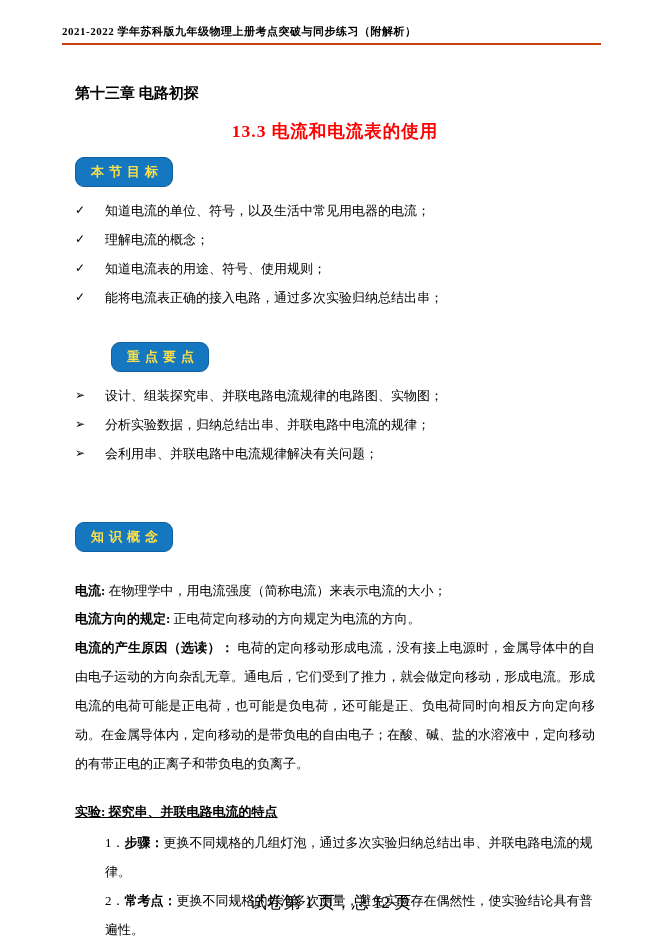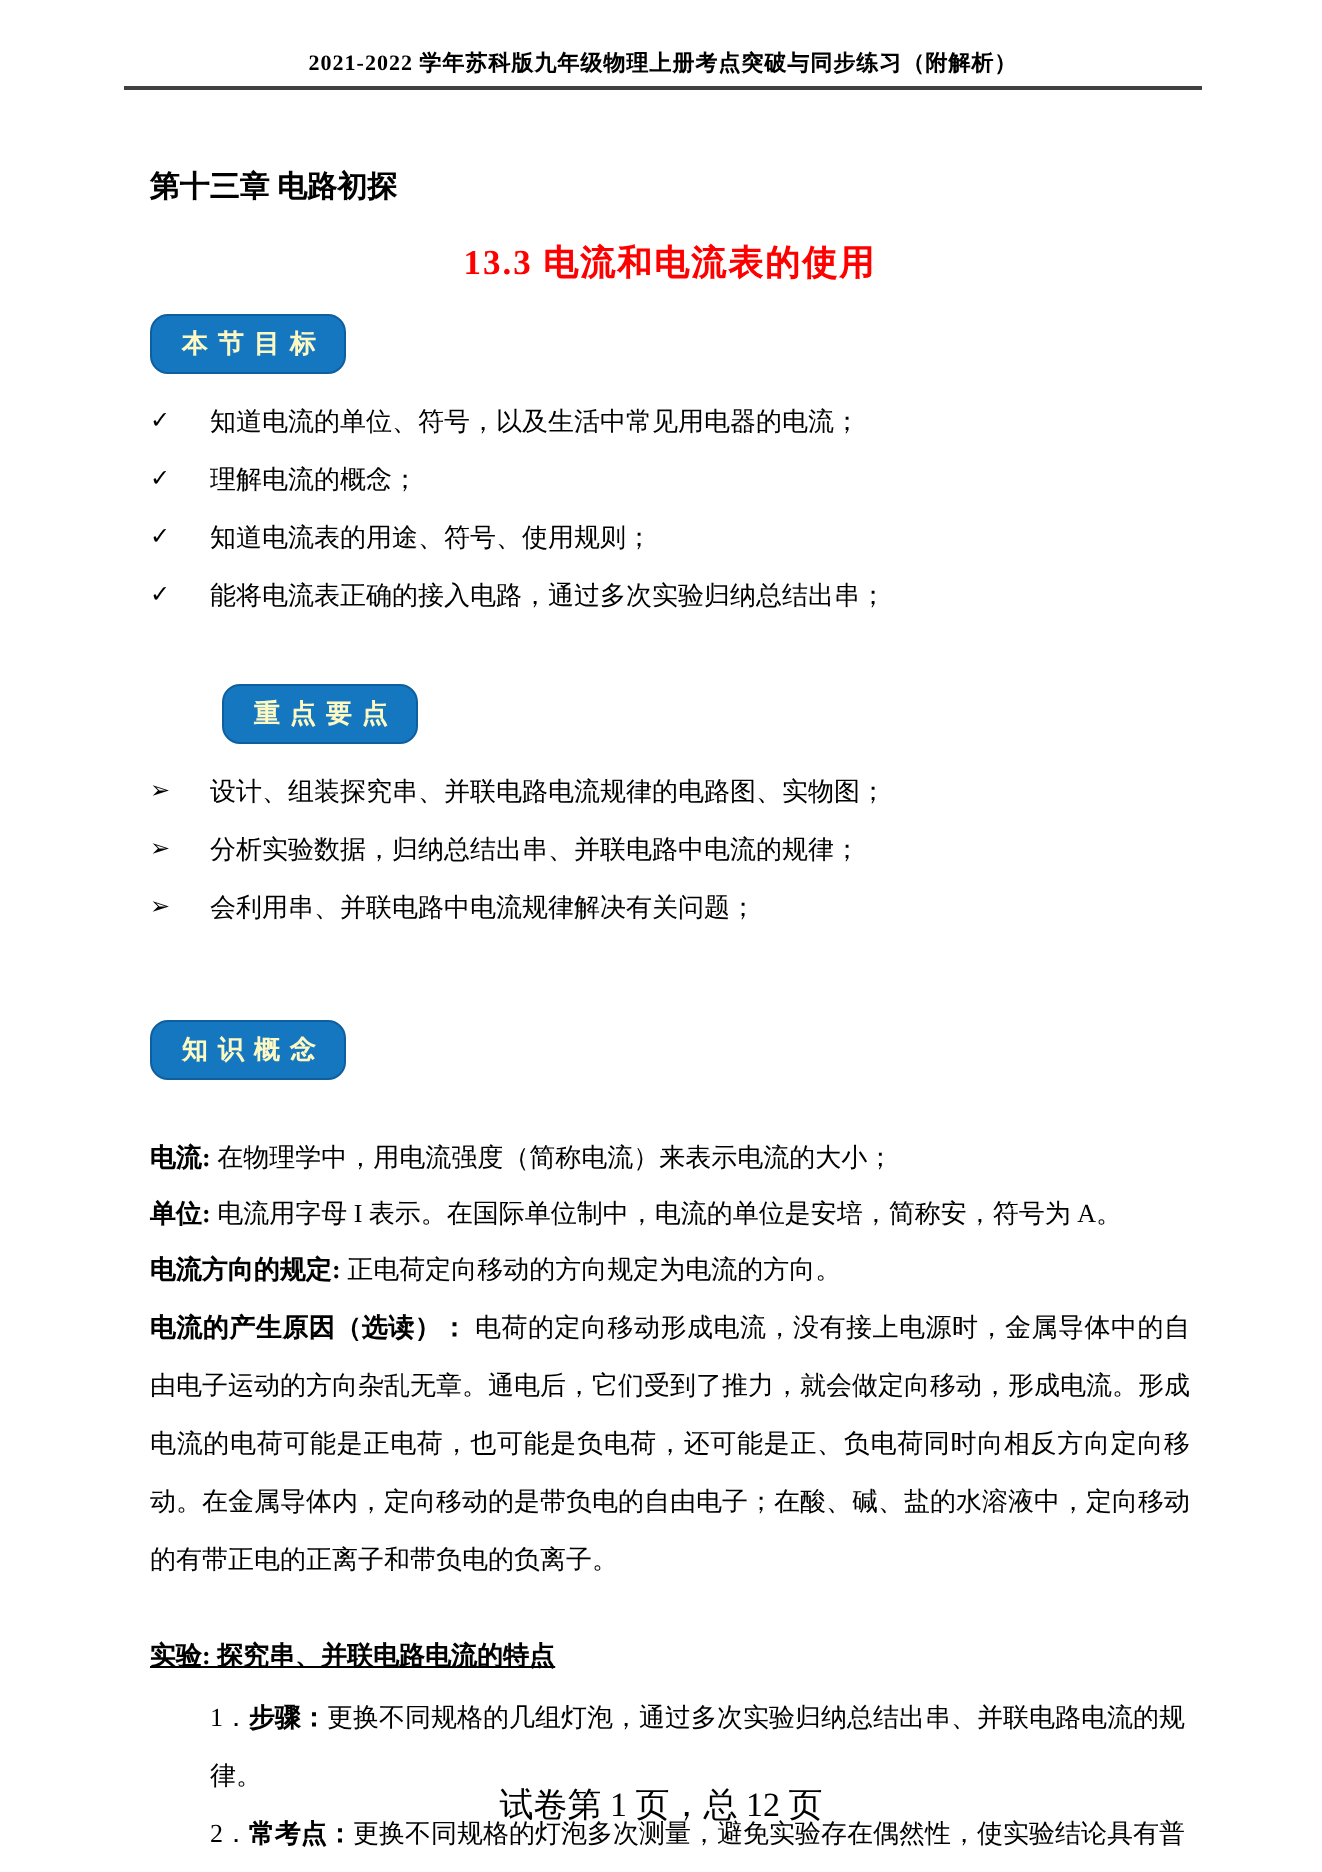--- a/index.html
+++ b/index.html
@@ -5,38 +5,38 @@
   html,body { margin:0; padding:0; background:#888; }
   .page {
     width:661px; height:936px; position:relative; background:#ffffff;
     margin:0 auto; overflow:hidden;
     font-family:"Liberation Serif", serif;
     color:#000;
   }
   
   .header {
     position:absolute; top:24px; left:62px; right:60px;
-    border-bottom:2px solid #404040; text-align:center;
+    border-bottom:2px solid #c2410c; 
     font-size:11px; padding-bottom:4px; font-weight:600;
     letter-spacing:0.5px;
   }
   
   .footer {
     position:absolute; bottom:22px; left:0; width:100%;
     text-align:center; font-size:17px;
   }
   .content { position:absolute; top:78px; left:75px; right:66px; }
   .chapter { font-size:15px; font-weight:bold; margin:6px 0 0 0; }
   .lesson  { text-align:center; font-size:17.5px; font-weight:bold;
              color:var(--title-red,#ff0000); margin:16px 0 0 0; letter-spacing:1px; }
   .badge-row { margin-top:14px; }
   .badge-row.gap-lg { margin-top:30px;padding-left:36px; }
-  .badge-row.gap-xl { margin-top:42px; }
+  .badge-row.gap-xl { margin-top:54px; }
   .badge {
-    display:inline-block; background:var(--accent-blue,#1577c0); color:#fef9c3;
+    display:inline-block; background:var(--accent-blue,#1577c0); color:#fde047;
     font-weight:bold; font-size:13px; letter-spacing:5px;
     padding:5px 9px 5px 15px; border-radius:9px;
     border:1px solid #0d5fa0;
     font-family:"Liberation Sans", sans-serif;
   }
   .list { margin-top:9px; }
   .li { display:flex; line-height:29px; font-size:13px; }
   .li .marker { width:30px; flex:0 0 30px; font-size:12px; }
   .defs { margin-top:25px; font-size:13px; }
   .def  { line-height:28px; margin:0; }
@@ -104,24 +104,20 @@
     <div class="badge-row gap-xl">
       <span class="badge">知识概念</span>
     </div>
 
     <div class="defs">
       <p class="def">
         <span class="label">电流:</span>
         <span>在物理学中，用电流强度（简称电流）来表示电流的大小；</span>
       </p>
       <p class="def">
-        <span class="label">单位:</span>
-        <span>电流用字母 I 表示。在国际单位制中，电流的单位是安培，简称安，符号为 A。</span>
-      </p>
-      <p class="def">
         <span class="label">电流方向的规定:</span>
         <span>正电荷定向移动的方向规定为电流的方向。</span>
       </p>
       <p class="def para">
         <span class="label">电流的产生原因（选读）：</span>
         <span>电荷的定向移动形成电流，没有接上电源时，金属导体中的自由电子运动的方向杂乱无章。通电后，它们受到了推力，就会做定向移动，形成电流。形成电流的电荷可能是正电荷，也可能是负电荷，还可能是正、负电荷同时向相反方向定向移动。在金属导体内，定向移动的是带负电的自由电子；在酸、碱、盐的水溶液中，定向移动的有带正电的正离子和带负电的负离子。</span>
       </p>
     </div>
 
     <div class="exp-heading">实验: 探究串、并联电路电流的特点</div>

